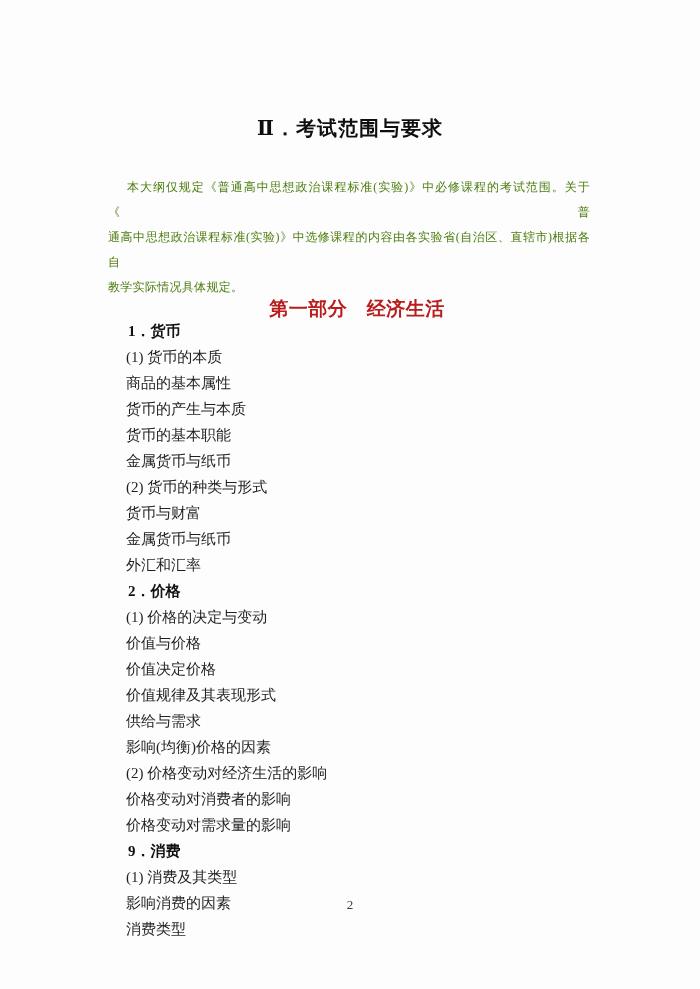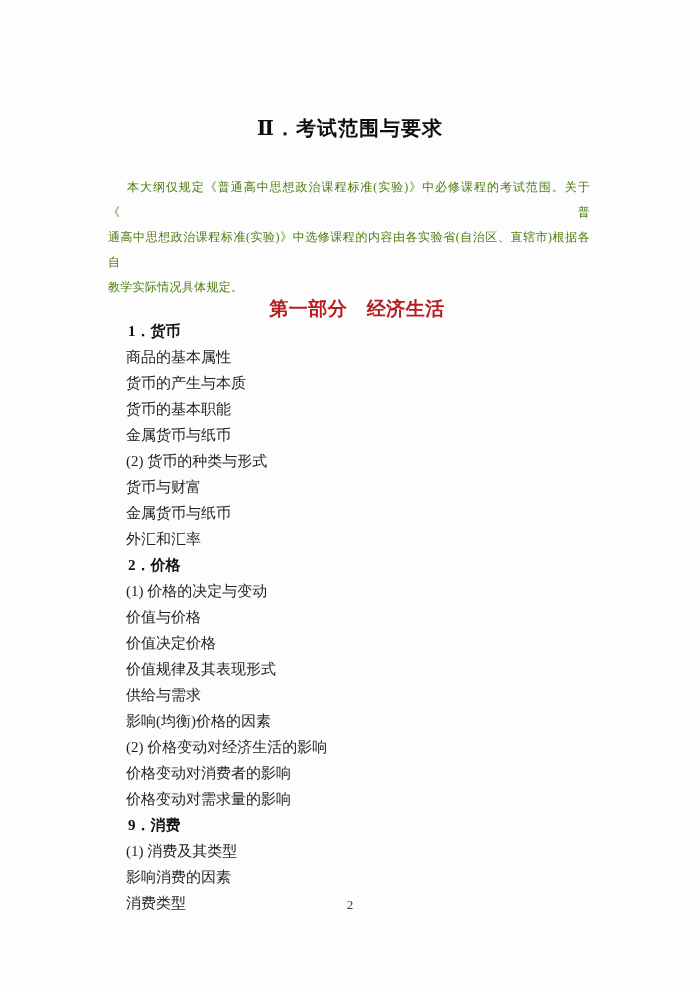--- a/index.html
+++ b/index.html
@@ -79,20 +79,21 @@
   <div class="intro">
     <div class="intro-line first">本大纲仅规定《普通高中思想政治课程标准(实验)》中必修课程的考试范围。关于《普</div>
     <div class="intro-line">通高中思想政治课程标准(实验)》中选修课程的内容由各实验省(自治区、直辖市)根据各自</div>
     <div class="intro-line last">教学实际情况具体规定。</div>
   </div>
 
   <div class="section-heading">第一部分　经济生活</div>
 
   <div class="outline">
     <div class="line topic">1．货币</div>
+    <div class="line">(1) 货币的本质</div>
     <div class="line">商品的基本属性</div>
     <div class="line">货币的产生与本质</div>
     <div class="line">货币的基本职能</div>
     <div class="line">金属货币与纸币</div>
     <div class="line">(2) 货币的种类与形式</div>
     <div class="line">货币与财富</div>
     <div class="line">金属货币与纸币</div>
     <div class="line">外汇和汇率</div>
     <div class="line topic">2．价格</div>
     <div class="line">(1) 价格的决定与变动</div>

